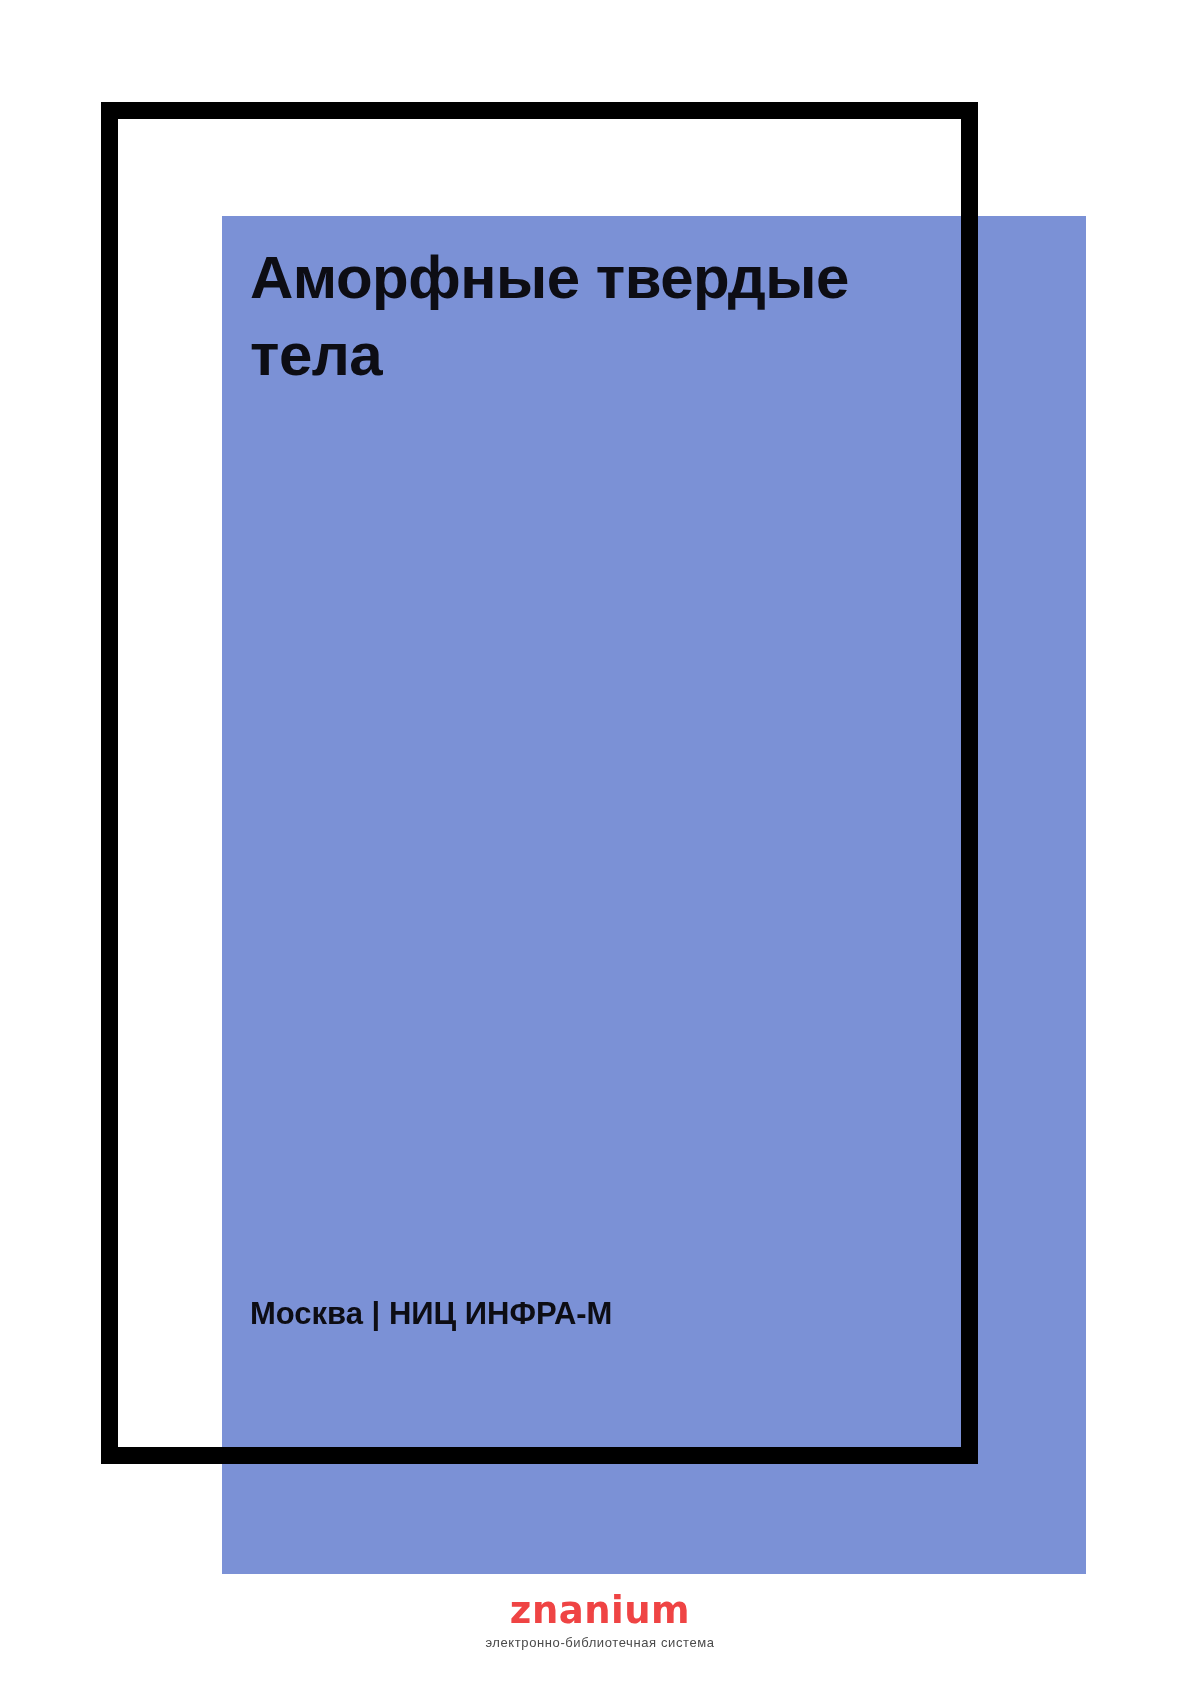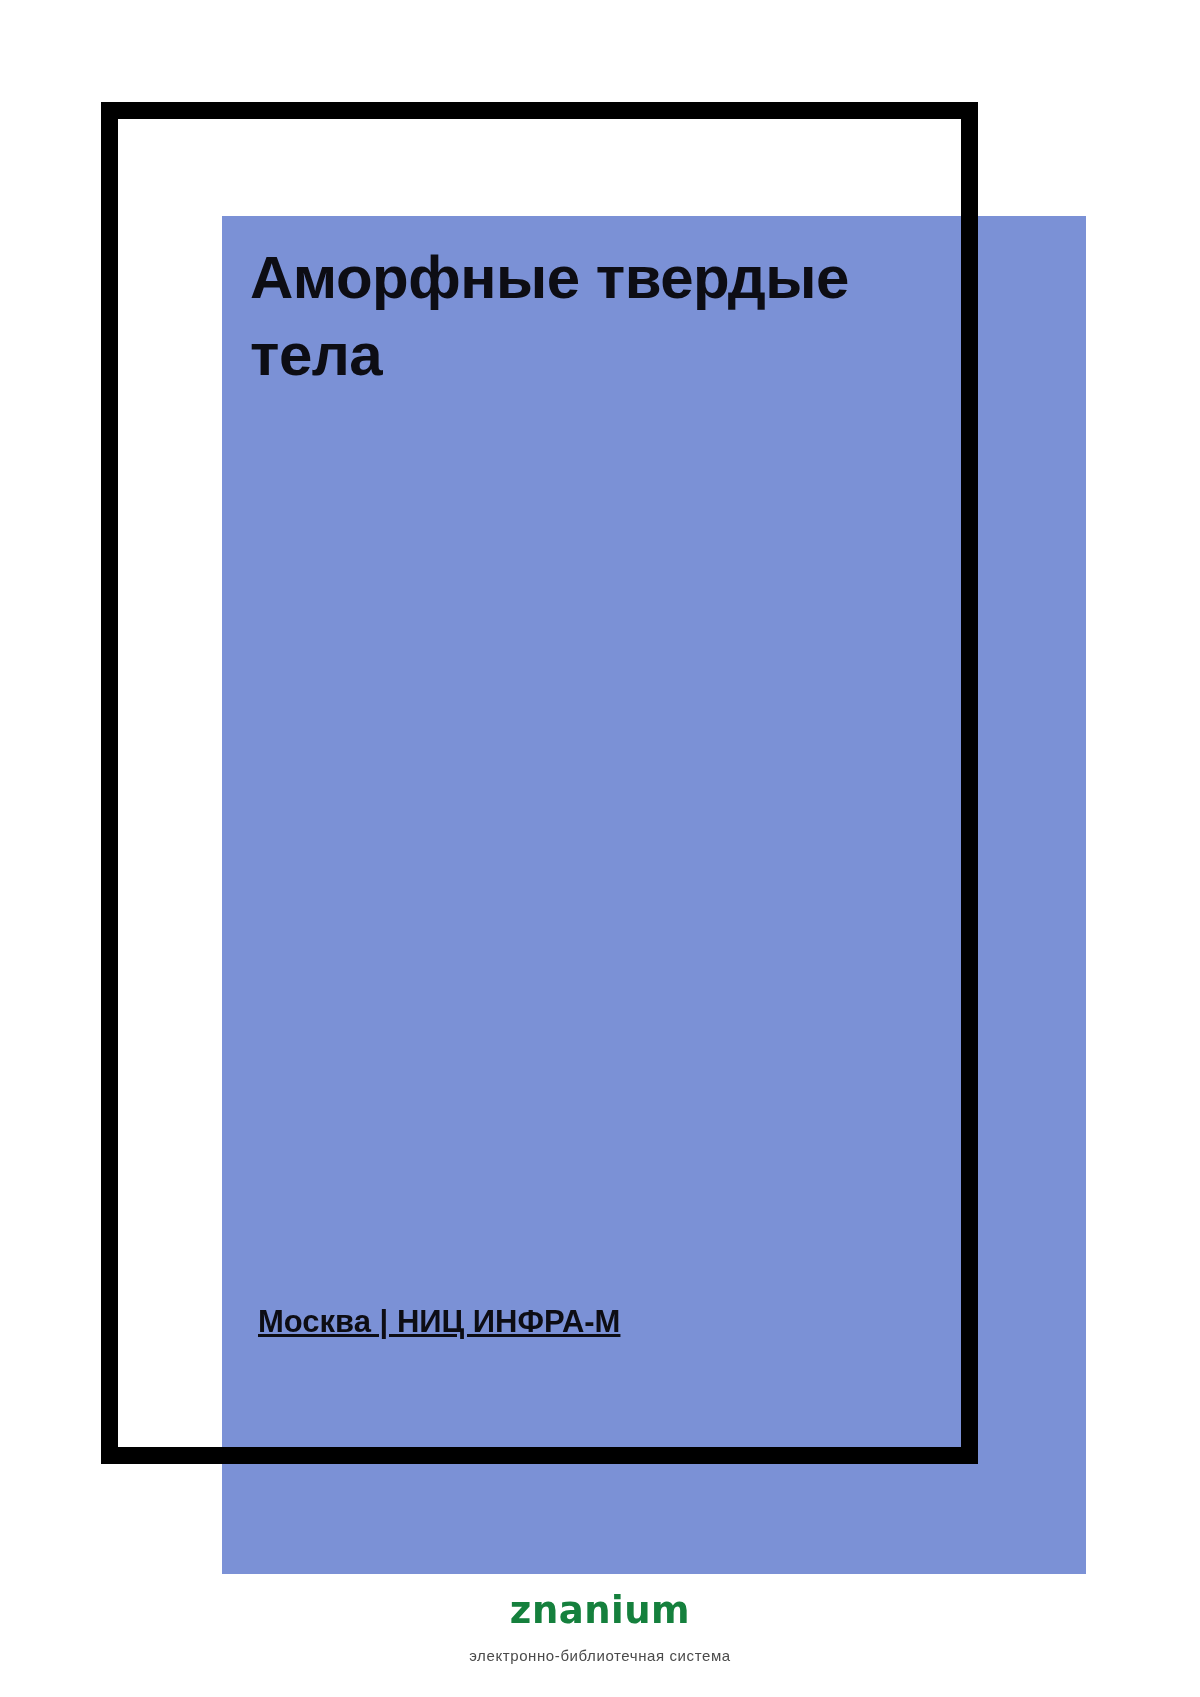--- a/index.html
+++ b/index.html
@@ -65,49 +65,48 @@
   }
 
   
   .imprint-block {
     position: absolute;
     left: 250px;
     top: 1292px;
     width: 620px;
   }
   .imprint-line {
-    margin: 8px;
+    margin: 0;
     font-family: "Liberation Sans", sans-serif;
     font-weight: bold;
     font-size: 31px;
     line-height: 1.45;
     color: #0d0d14;
-    text-decoration: underline;
   }
 
   
   .footer-logo {
     position: absolute;
     left: 0;
     top: 1592px;
     width: 1200px;
     text-align: center;
   }
   .logo-word {
     font-family: "DejaVu Sans", sans-serif;
     font-weight: bold;
     font-size: 37px;
     letter-spacing: 0.5px;
-    color: #15803d;
+    color: #ef4444;
     line-height: 1;
   }
   .logo-tagline {
-    margin-top: 19px;
+    margin-top: 7px;
     font-family: "Liberation Sans", sans-serif;
-    font-size: 15px;
+    font-size: 13px;
     letter-spacing: 0.6px;
     color: #4a4a4a;
     line-height: 1;
   }
 </style>
 </head>
 <body>
 
 <div class="cover">
 

